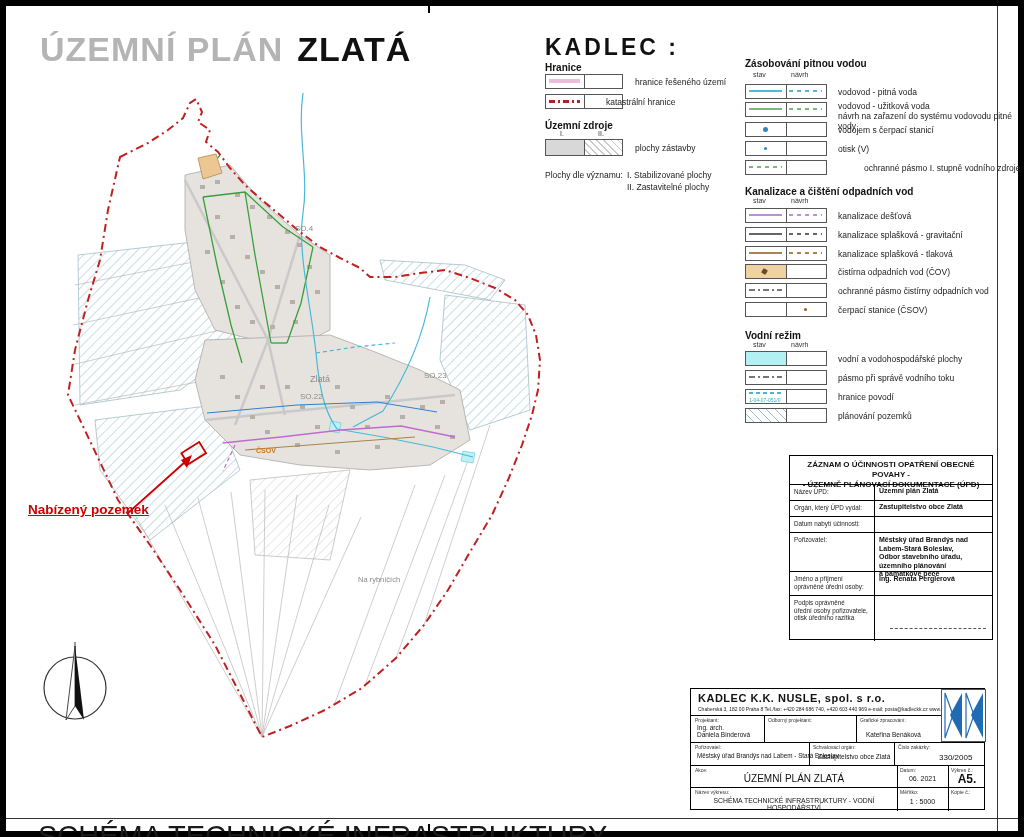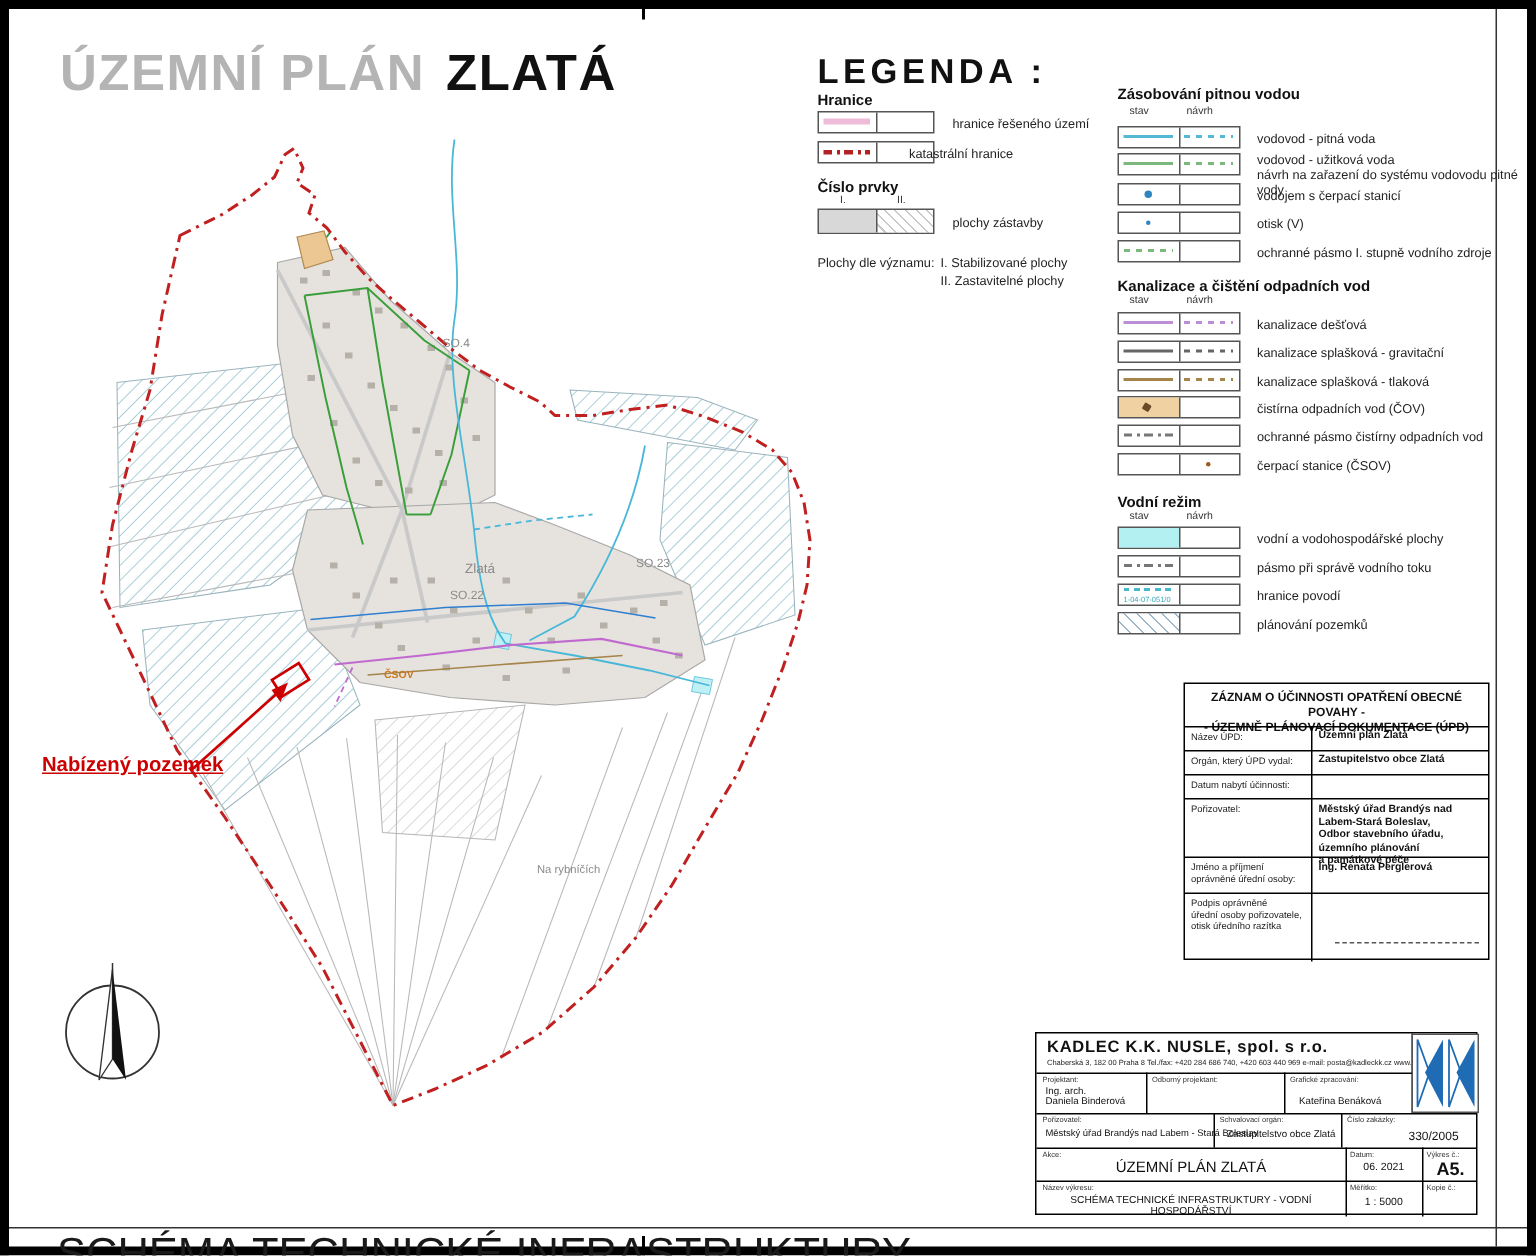--- a/index.html
+++ b/index.html
@@ -225,35 +225,35 @@
 </svg>
 
 <div class="map-label" style="left:310px;top:374px;font-size:9px">Zlatá</div>
 <div class="map-label" style="left:300px;top:392px;font-size:8px">SO.22</div>
 <div class="map-label" style="left:424px;top:371px;font-size:8px">SO.23</div>
 <div class="map-label" style="left:295px;top:224px;font-size:8px">SO.4</div>
 <div class="map-label" style="left:358px;top:575px;font-size:7.5px">Na rybníčích</div>
 <div class="map-label" style="left:256px;top:447px;font-size:7px;color:#c8781e;font-weight:bold">ČSOV</div>
 <div class="annot-red">Nabízený pozemek</div>
 
-<div class="lg-main">LEGENDA :</div>
+<div class="lg-main">KADLEC :</div>
 
 <div class="lg-h" style="left:545px;top:62px">Hranice</div>
 <div class="lbox lbox76" style="left:545px;top:74px">
   <div class="mid"></div>
     <div class="ln lnL76 band band-pink"></div>
 </div>
 <div class="lg-lab" style="left:635px;top:77px">hranice řešeného území</div>
 <div class="lbox lbox76" style="left:545px;top:94px">
   <div class="mid"></div>
     <div class="ln lnL76 dd-red"></div>
 </div>
 <div class="lg-lab" style="left:606px;top:97px">katastrální hranice</div>
 
-<div class="lg-h" style="left:545px;top:120px">Číslo prvky</div>
+<div class="lg-h" style="left:545px;top:120px">Územní zdroje</div>
 <div class="lg-sub" style="left:560px;top:130px">I.</div>
 <div class="lg-sub" style="left:598px;top:130px">II.</div>
 <div class="lbox lbox76" style="left:545px;top:139px;height:15px">
   <div class="half hL f-gray"></div>
     <div class="half hR f-hatchlight"></div>
     <div class="mid"></div>
 </div>
 <div class="lg-lab" style="left:635px;top:143px">plochy zástavby</div>
 <div class="lg-lab" style="left:545px;top:170px">Plochy dle významu:</div>
 <div class="lg-lab" style="left:627px;top:170px">I. Stabilizované plochy</div>
@@ -287,21 +287,21 @@
 <div class="lbox" style="left:745px;top:141px">
   <div class="mid"></div>
     <div class="dot" style="left:18px;top:5px;width:3px;height:3px"></div>
 </div>
 <div class="lg-lab" style="left:838px;top:144px">otisk (V)</div>
 
 <div class="lbox" style="left:745px;top:160px">
   <div class="mid"></div>
     <div class="ln lnL d-green"></div>
 </div>
-<div class="lg-lab" style="left:838px;top:163px">ochranné pásmo I. stupně vodního zdroje</div>
+<div class="lg-lab" style="left:864px;top:163px">ochranné pásmo I. stupně vodního zdroje</div>
 
 <div class="lg-h" style="left:745px;top:186px">Kanalizace a čištění odpadních vod</div>
 <div class="lg-sub" style="left:753px;top:197px">stav</div>
 <div class="lg-sub" style="left:791px;top:197px">návrh</div>
 
 <div class="lbox" style="left:745px;top:208px">
   <div class="mid"></div>
     <div class="ln lnL c-violet"></div>
     <div class="ln lnR d-violet"></div>
 </div>

